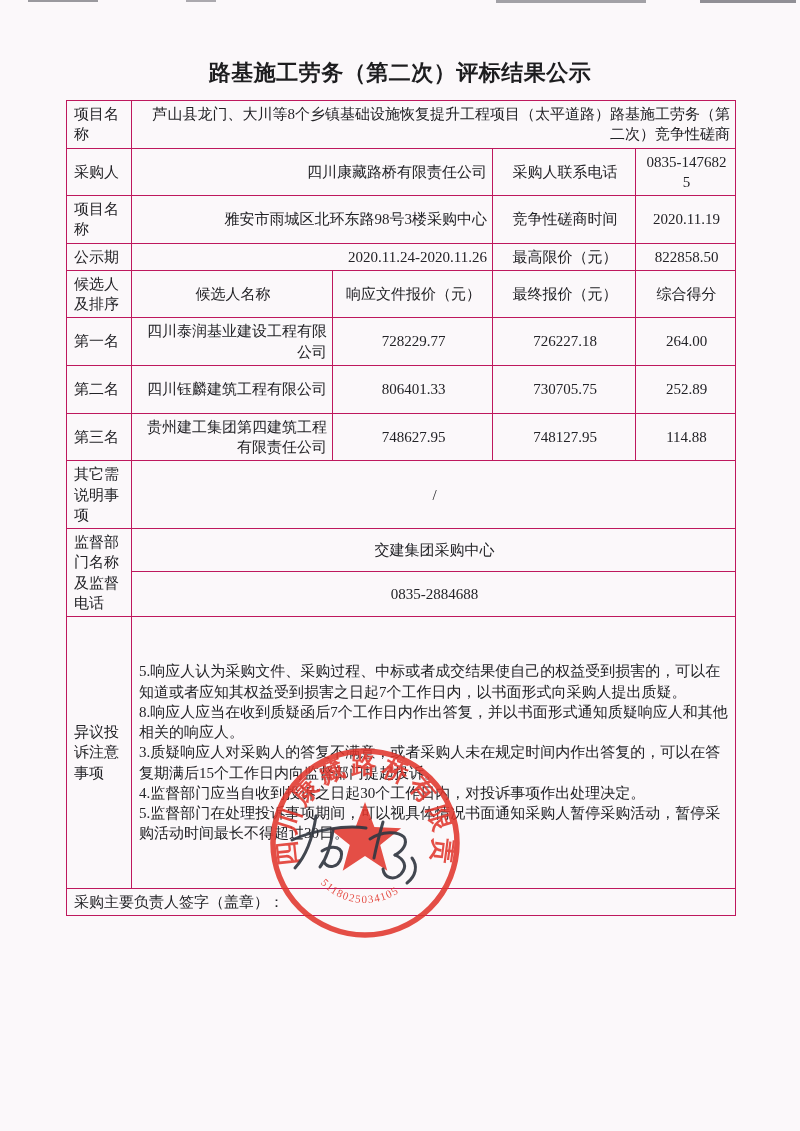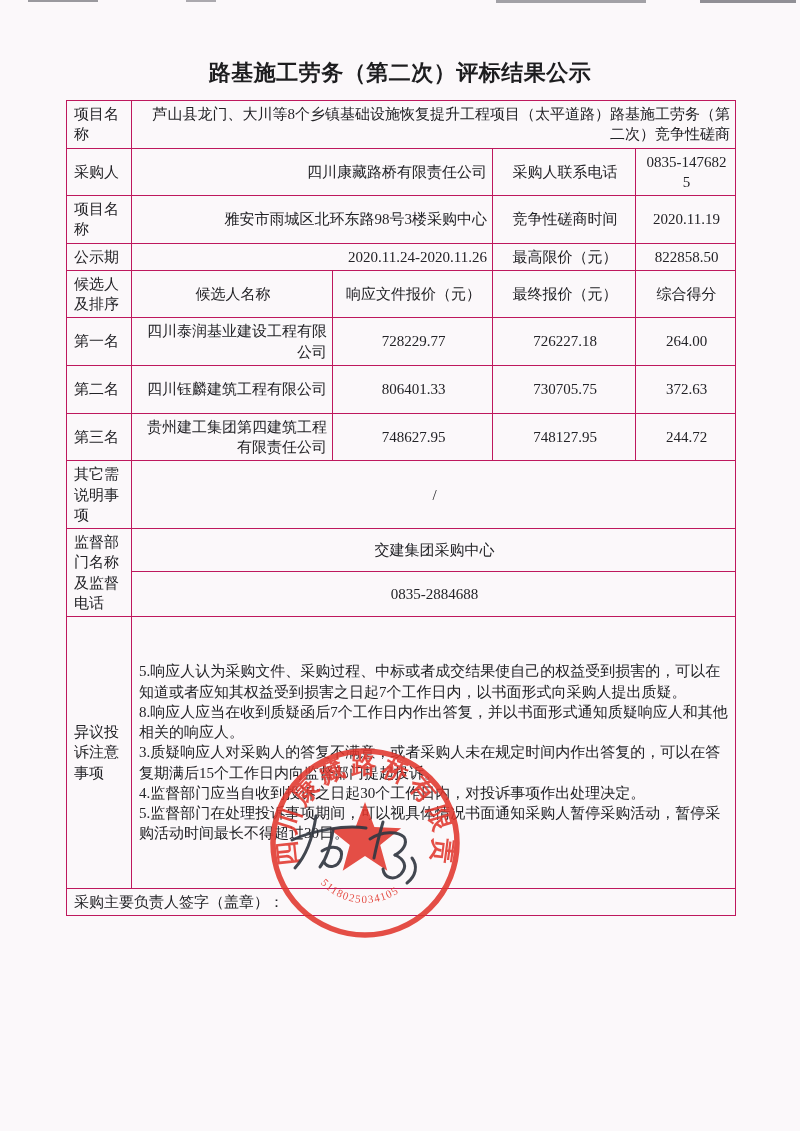--- a/index.html
+++ b/index.html
@@ -125,28 +125,28 @@
     <td class="val-l">四川泰润基业建设工程有限公司</td>
     <td class="ctr">728229.77</td>
     <td class="ctr">726227.18</td>
     <td class="ctr">264.00</td>
   </tr>
   <tr style="height:48px">
     <td class="lbl">第二名</td>
     <td class="val-l">四川钰麟建筑工程有限公司</td>
     <td class="ctr">806401.33</td>
     <td class="ctr">730705.75</td>
-    <td class="ctr">372.63</td>
+    <td class="ctr">252.89</td>
   </tr>
   <tr style="height:46px">
     <td class="lbl">第三名</td>
     <td class="val-l">贵州建工集团第四建筑工程有限责任公司</td>
     <td class="ctr">748627.95</td>
     <td class="ctr">748127.95</td>
-    <td class="ctr">244.72</td>
+    <td class="ctr">114.88</td>
   </tr>
 
   <tr style="height:39px">
     <td class="lbl">其它需说明事项</td>
     <td class="ctr" colspan="4">/</td>
   </tr>
 
   <tr style="height:38px">
     <td class="lbl" rowspan="2">监督部门名称及监督电话</td>
     <td class="ctr" colspan="4">交建集团采购中心</td>

